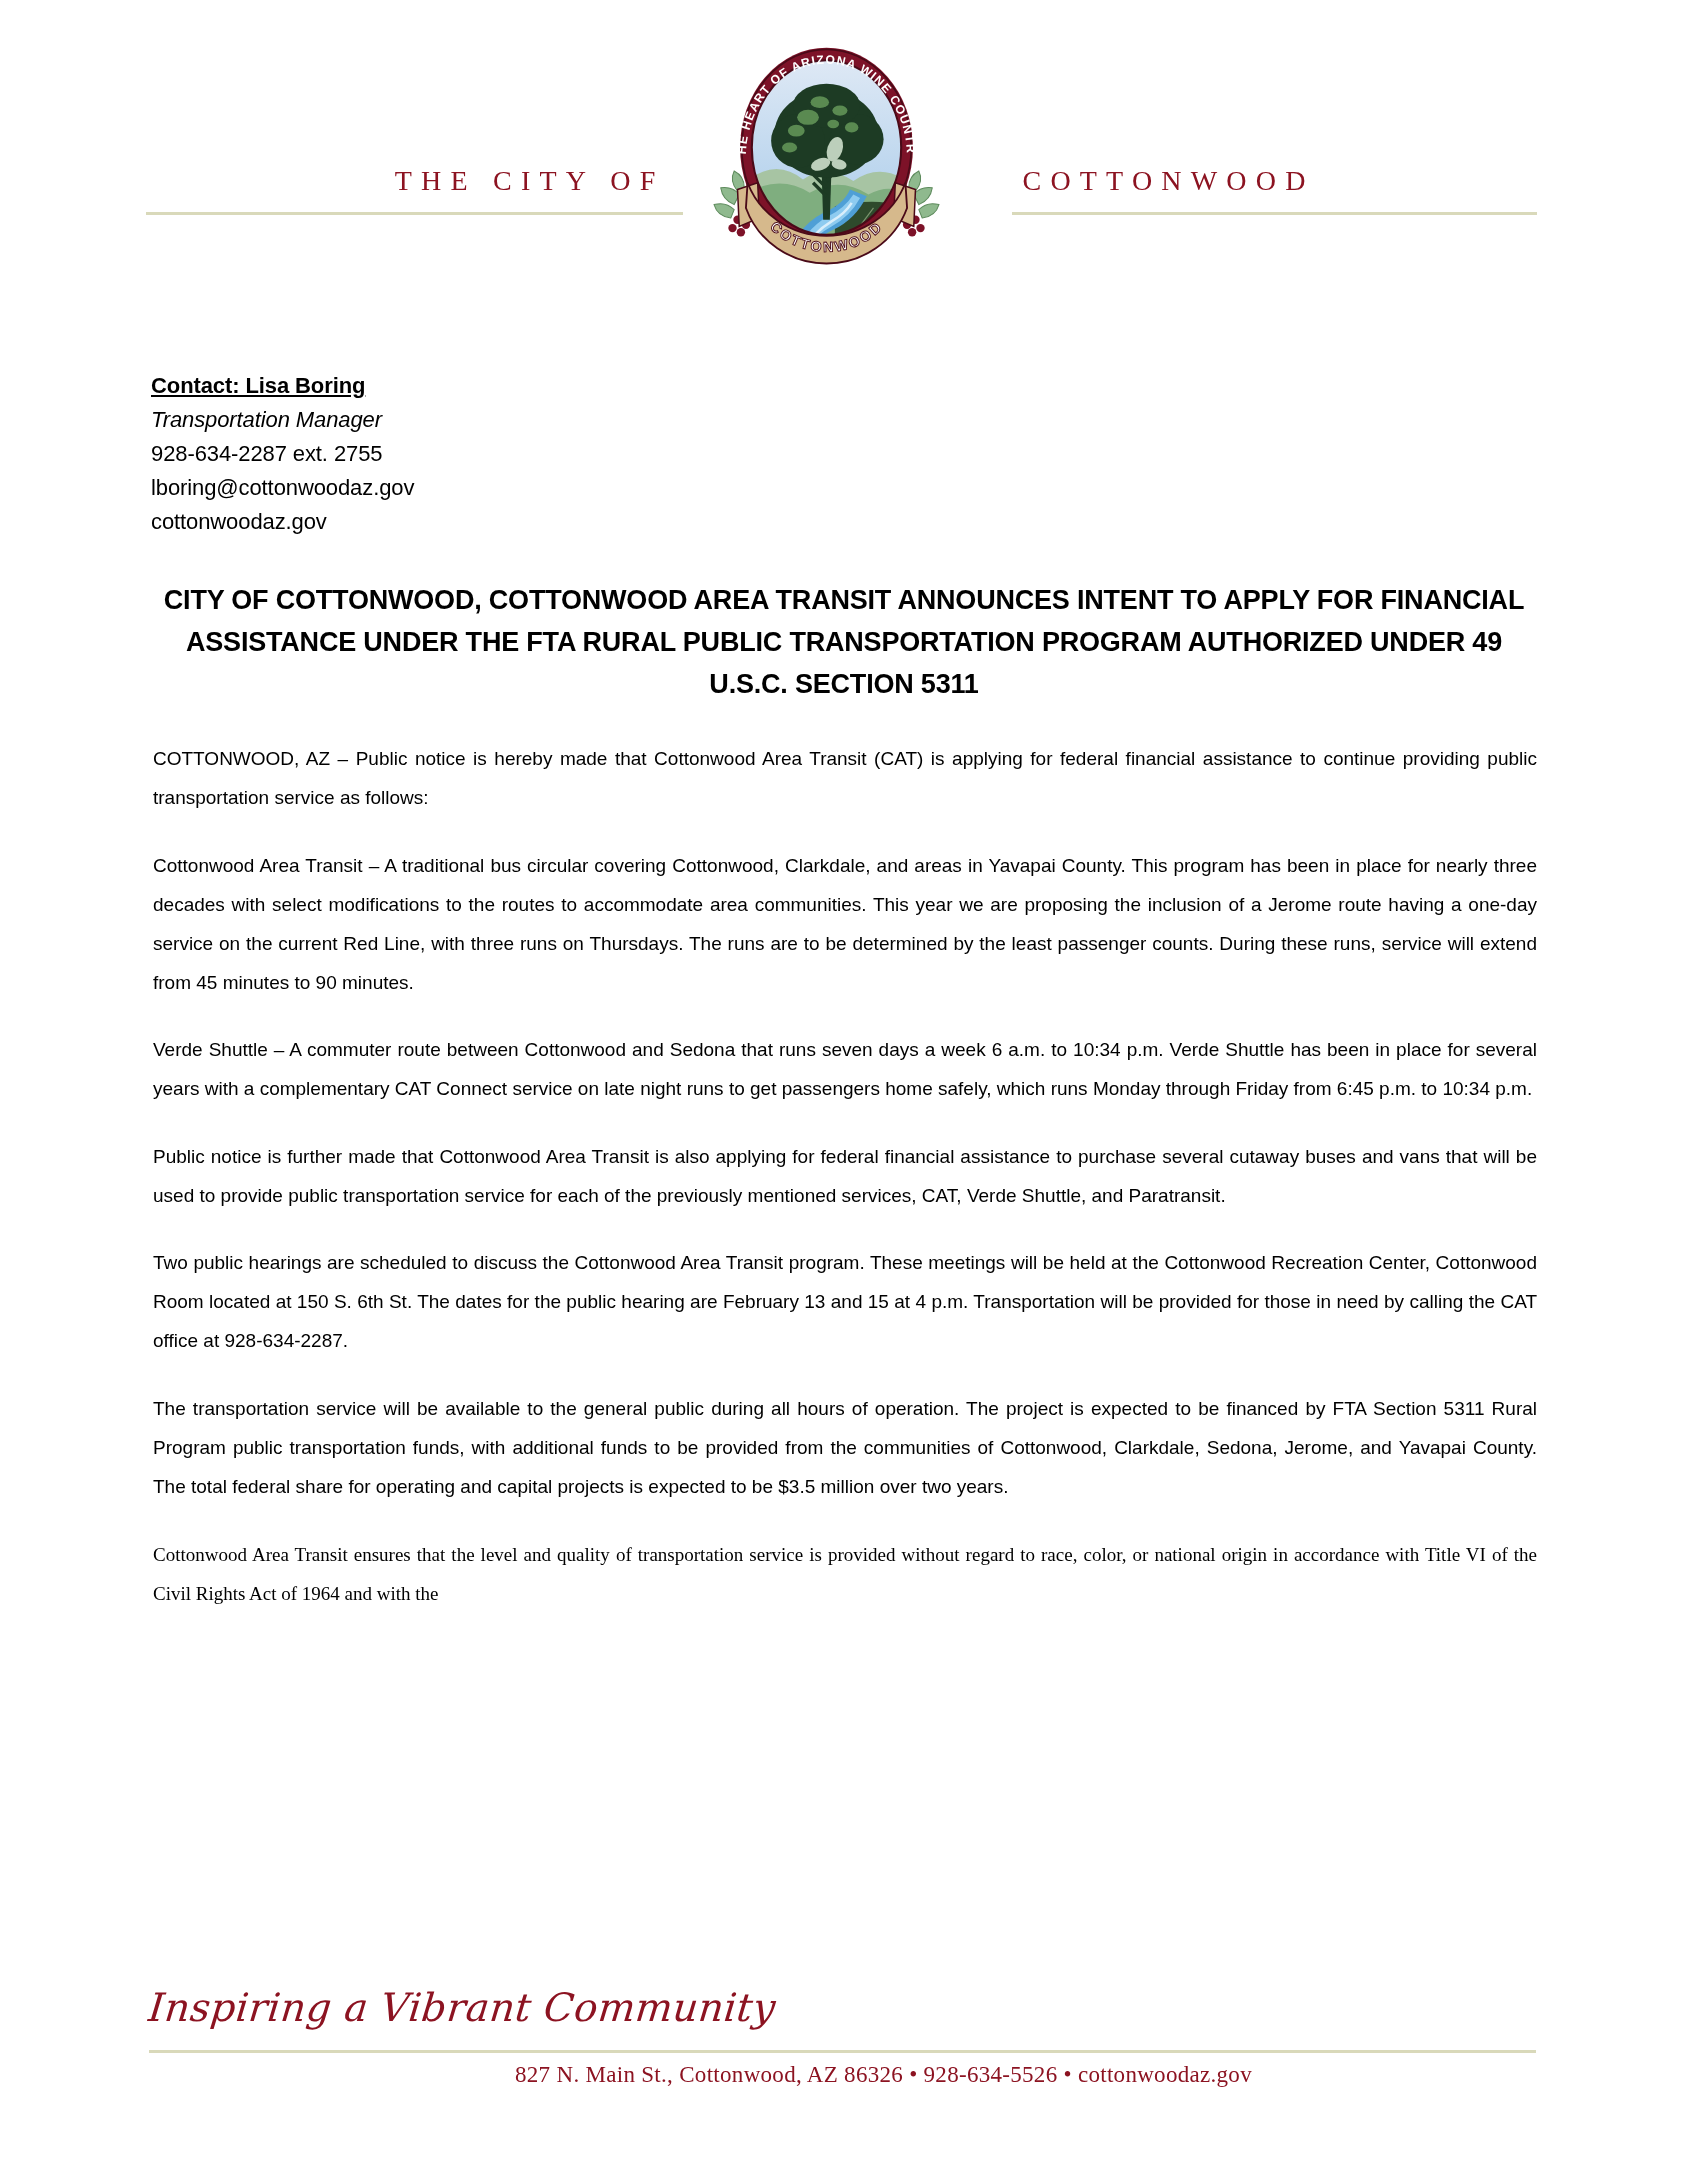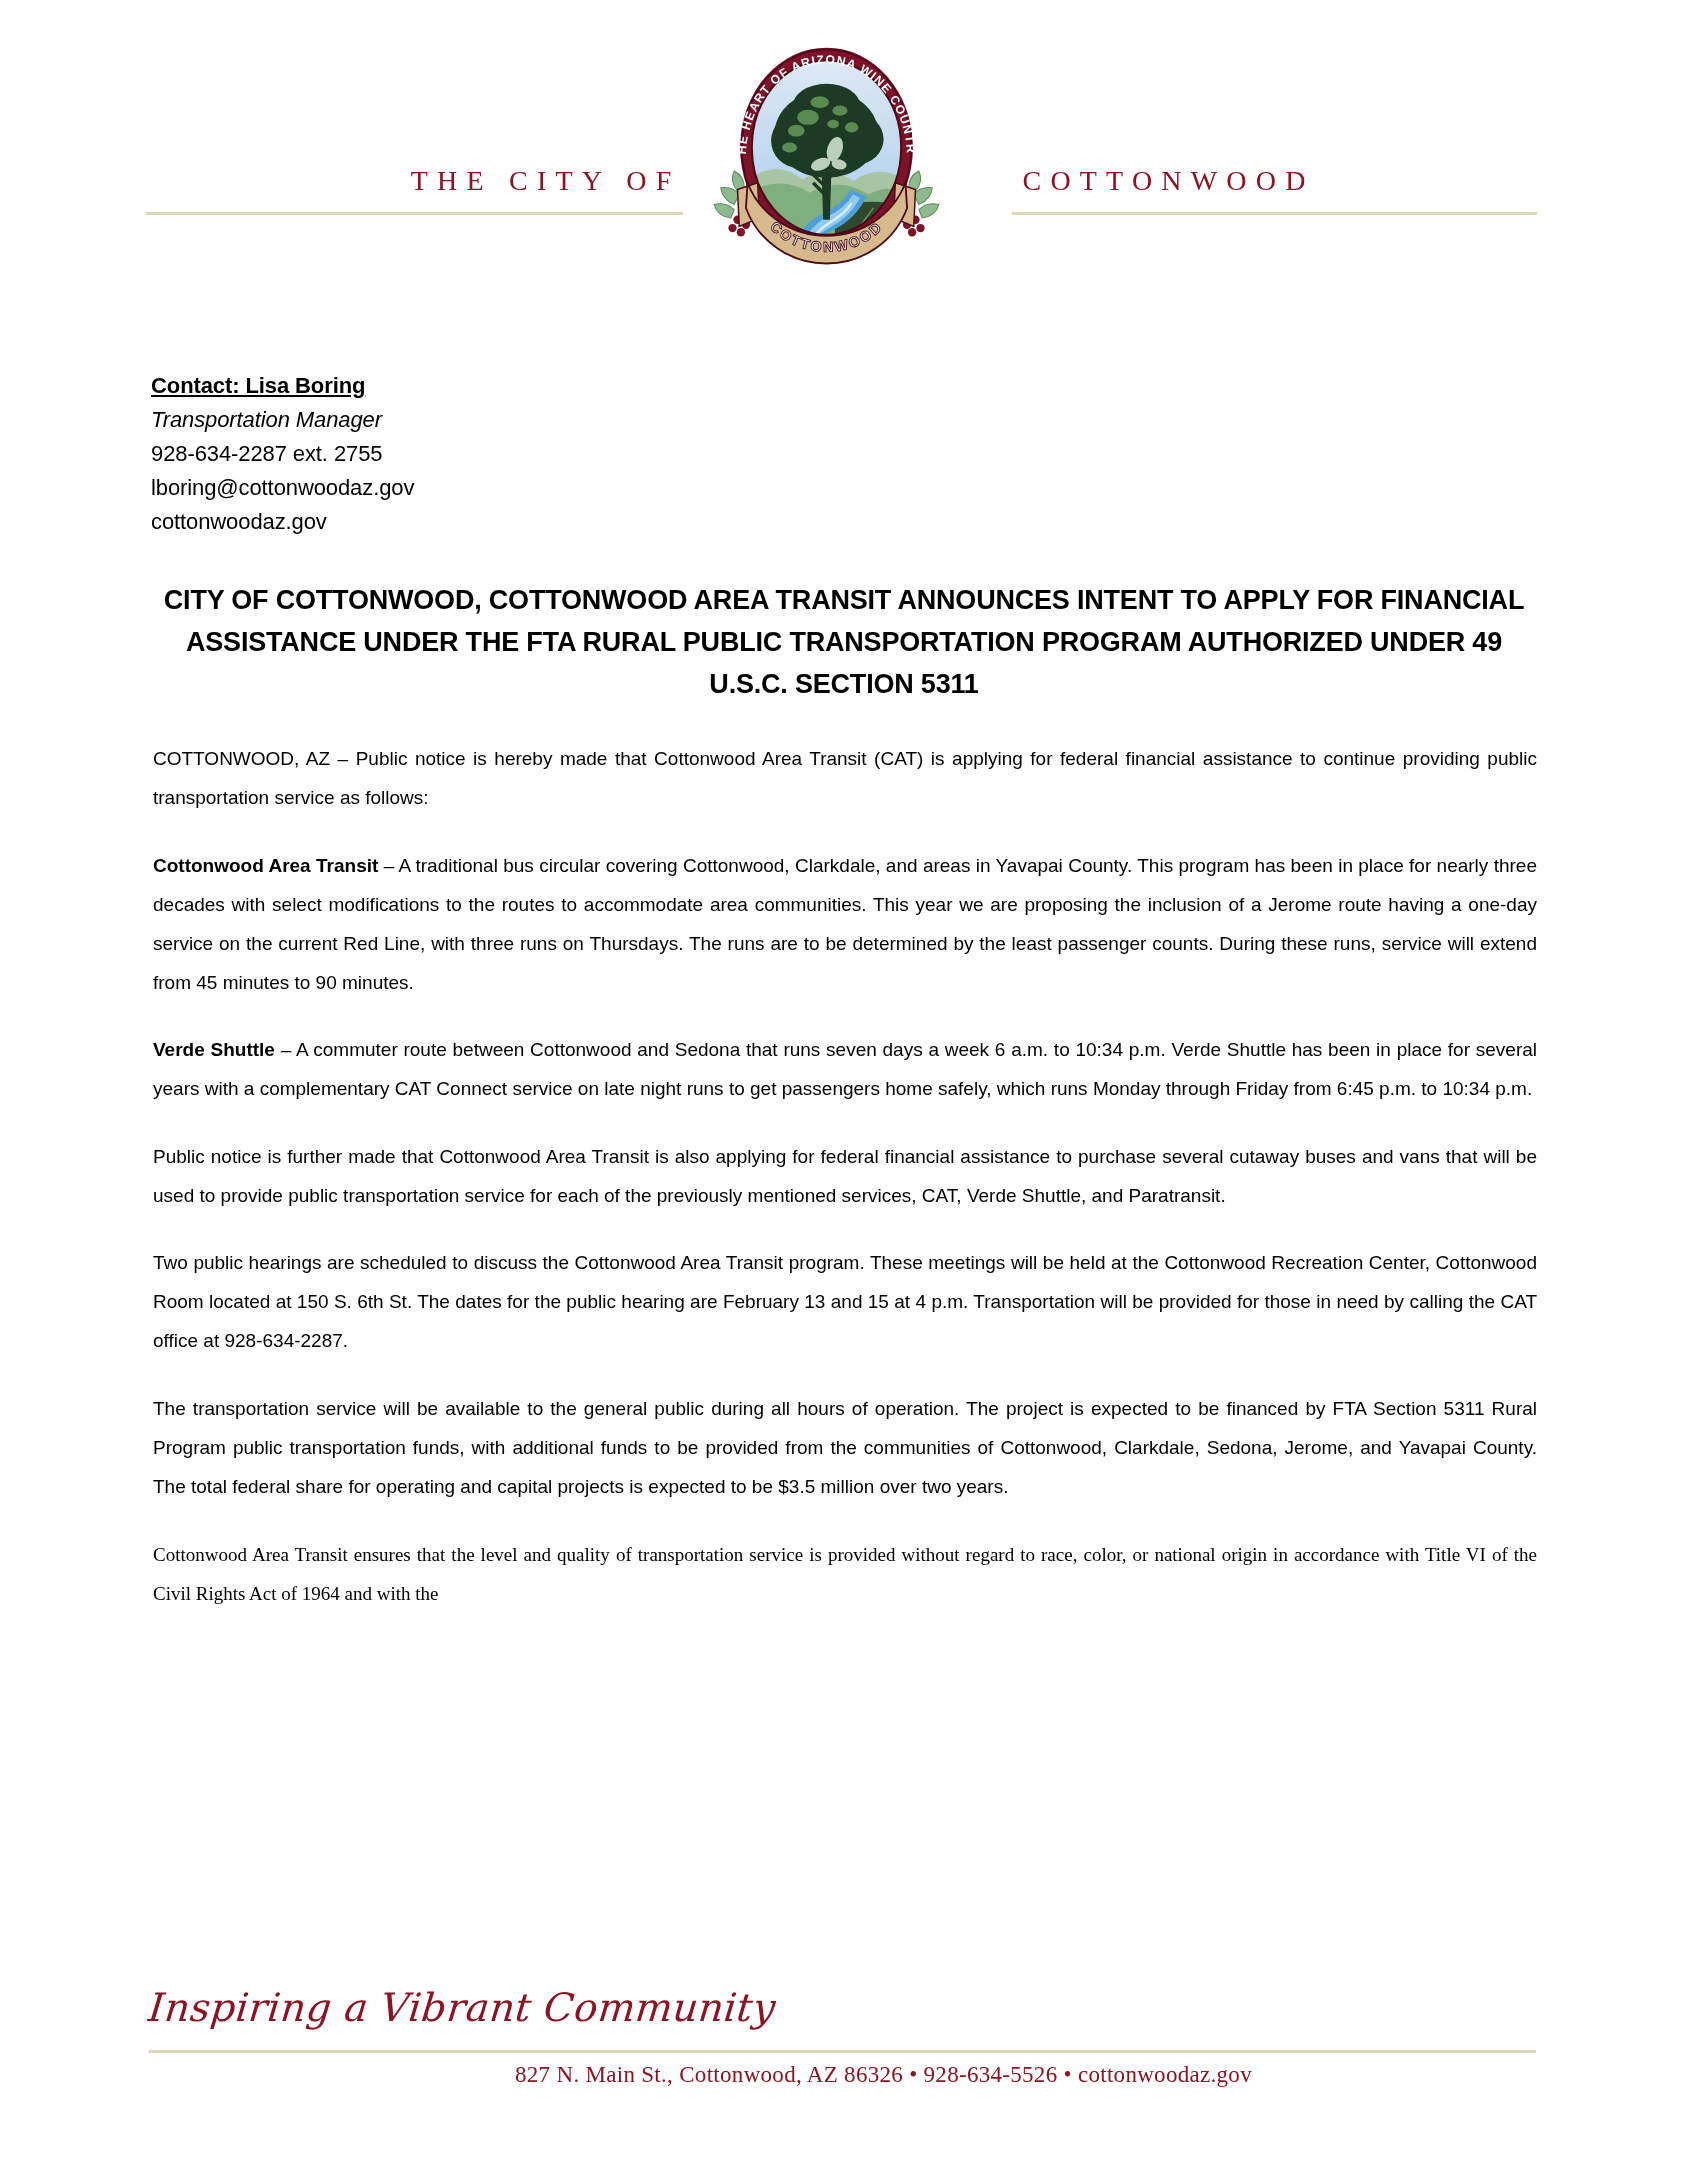--- a/index.html
+++ b/index.html
@@ -39,21 +39,21 @@
   .mast-rule-right {
     position: absolute;
     left: 1012px;
     top: 212px;
     width: 525px;
     height: 2.5px;
     background: #d9d9ba;
   }
   .mast-word-left {
     position: absolute;
-    left: 162px;
+    left: 146px;
     top: 165px;
     width: 537px;
     text-align: right;
     padding-right: 18.5px;
     box-sizing: border-box;
     font-family: "Liberation Serif", serif;
     font-size: 28px;
     letter-spacing: 9.2px;
     color: #8c1321;
     font-weight: 400;
@@ -126,21 +126,21 @@
     width: 1384px;
     font-size: 19px;
     line-height: 39px;
   }
   .body-area p {
     margin: 0 0 28.6px 0;
     text-align: justify;
     text-justify: inter-word;
   }
   .body-area p.lastp { margin-bottom: 4px; font-family: Liberation Serif, serif; }
-  .lead { font-weight: bold; }
+  .lead { font-weight: normal; }
 
   
   .footer {
     position: absolute;
     left: 0;
     top: 1978px;
     width: 1687px;
     height: 206px;
   }
   .tagline {

